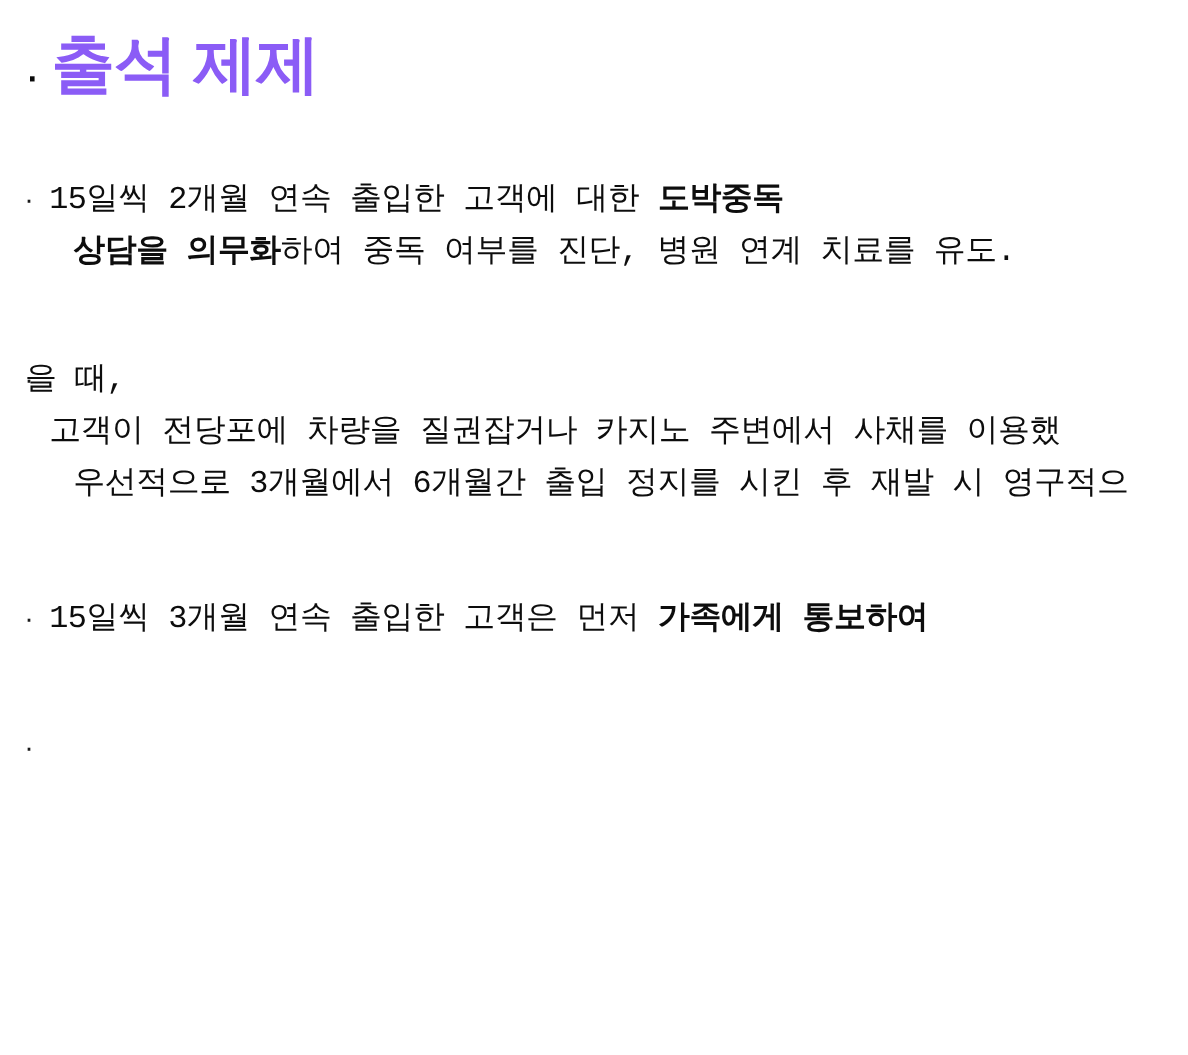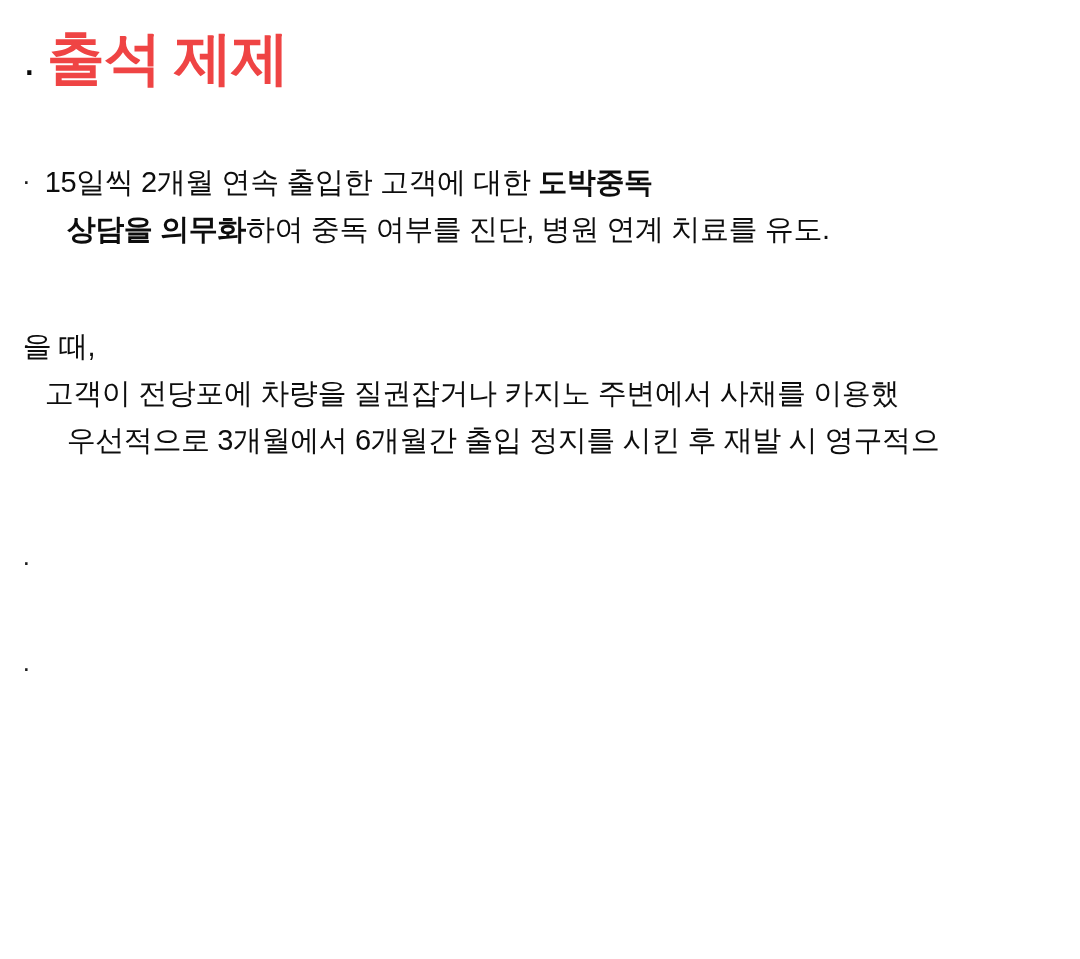--- a/index.html
+++ b/index.html
@@ -31,22 +31,21 @@
     font-size: 44px;
     line-height: 1;
     padding-top: 22px;
     color: #0a0a0a;
   }
   .slide-title {
     font-size: 58px;
     font-weight: bold;
     letter-spacing: -1px;
     line-height: 1.15;
-    color: #ef4444;
-    font-family: Liberation Serif, serif;
+    color: #8b5cf6;
   }
   .bullet-block {
     display: flex;
     align-items: flex-start;
     gap: 14px;
     margin-bottom: 44px;
   }
   .bullet-block.gap-large { margin-bottom: 70px; }
   .bullet-block.gap-xlarge { margin-bottom: 76px; }
   .bullet-mark {
@@ -56,21 +55,21 @@
     color: #1a1a1a;
     flex: 0 0 auto;
   }
   .bullet-body {
     font-size: 29px;
     line-height: 1.62;
     letter-spacing: -0.4px;
     color: #0d0d0d;
     max-width: 1030px;
   }
-  .bullet-body .line { display: block; }
+  .bullet-body .line { display: block; font-family: Liberation Mono, monospace; }
   .indent { padding-left: 22px; }
   .strong { font-weight: bold; }
 </style>
 </head>
 <body>
 
 <div class="slide">
 
   <div class="title-row">
     <span class="title-bullet">·</span>
@@ -94,20 +93,23 @@
     <div class="bullet-body">
       <span class="line" style="margin-left:-22px">을 때,</span>
       <span class="line">고객이 전당포에 차량을 질권잡거나 카지노 주변에서 사채를 이용했</span>
       <span class="line indent">우선적으로 3개월에서 6개월간 출입 정지를 시킨 후 재발 시 영구적으</span>
     </div>
   </div>
 
   <div class="bullet-block gap-large">
     <span class="bullet-mark">·</span>
     <div class="bullet-body">
+      <span class="line">
+        <span>15일씩 3개월 연속 출입한 고객은 먼저 </span><span class="strong">가족에게 통보하여</span>
+      </span>
     </div>
   </div>
 
   <div class="bullet-block">
     <span class="bullet-mark">·</span>
   </div>
 
 </div>
 
 </body></html>

